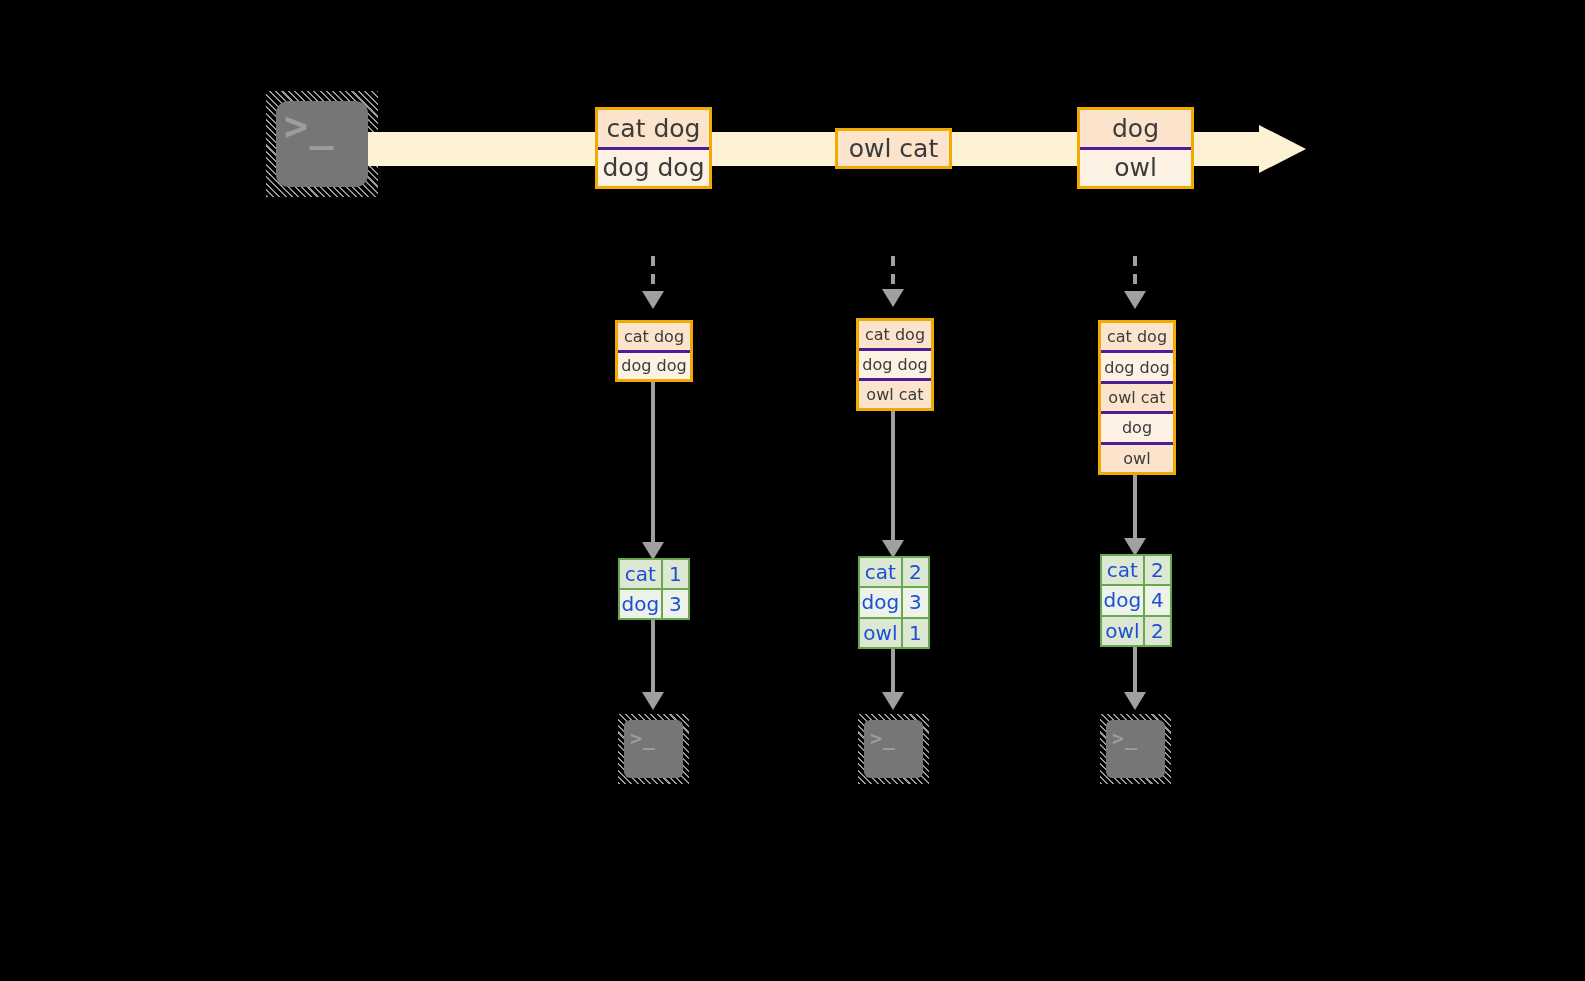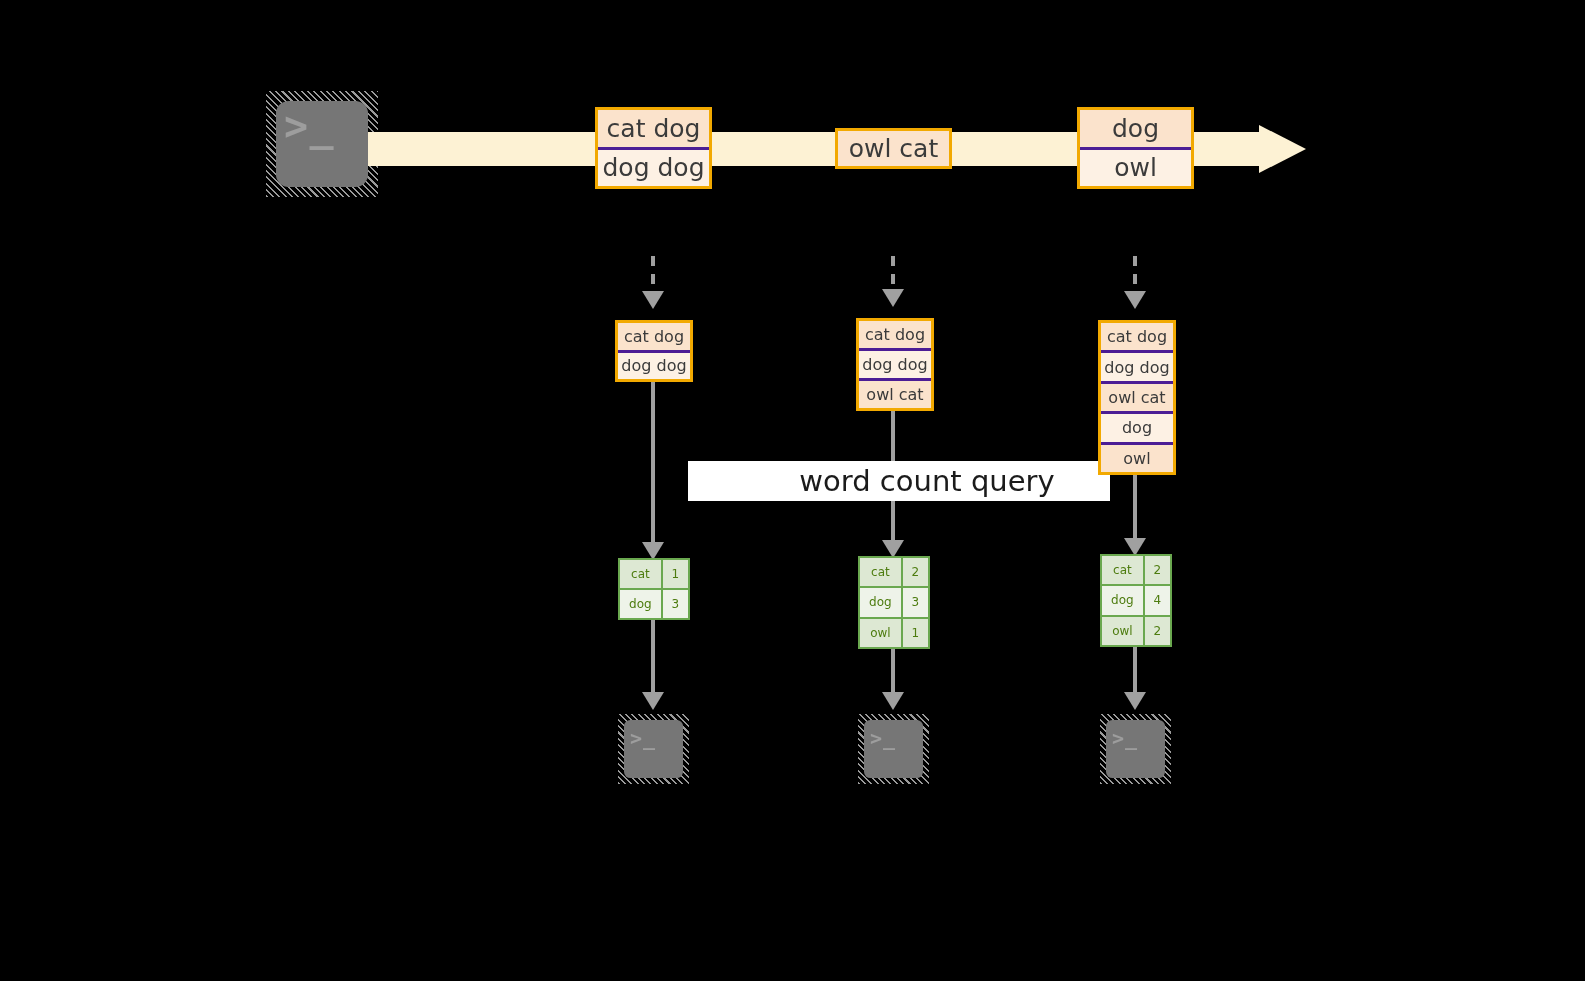--- a/index.html
+++ b/index.html
@@ -99,22 +99,22 @@
   }
   .gtable .grow {
     flex: 1 1 auto;
     display: flex;
   }
   .gtable .grow + .grow { border-top: 2px solid #6aa84f; }
   .gtable .gcell {
     display: flex;
     align-items: center;
     justify-content: center;
-    font-size: 12px;
-    color: #4d7c0f;
+    font-size: 20px;
+    color: #1d4ed8;
     box-sizing: border-box;
     background: #dde8d3;
   }
   .gtable .grow.light .gcell { background: #eef3e9; }
   .gtable .gcell.word { width: 60%; }
   .gtable .gcell.count { width: 40%; border-left: 2px solid #6aa84f; }
 
   
   .conn {
     position: absolute;
@@ -276,23 +276,20 @@
   </div>
 
   <div class="conn" style="left:1133px; top:647px; height:53px;"></div>
   <div class="arrowhead" style="left:1124px; top:692px;"></div>
 
   <div class="term-icon small" style="left:1100px; top:714px; width:71px; height:70px;">
     <div class="inner"></div>
     <div class="glyph" style="font-size:20px; left:17%; top:20%;">&gt;_</div>
   </div>
 
-  <div class="query-band" style="left:688px; top:461px; width:422px; height:40px;">
-    <span class="label">word count query</span>
-  </div>
 
   <div class="obox small" style="left:1098px; top:320px; width:78px; height:155px;">
     <div class="row dark">cat dog</div>
     <div class="row">dog dog</div>
     <div class="row dark">owl cat</div>
     <div class="row">dog</div>
     <div class="row dark">owl</div>
   </div>
 
 </div>

